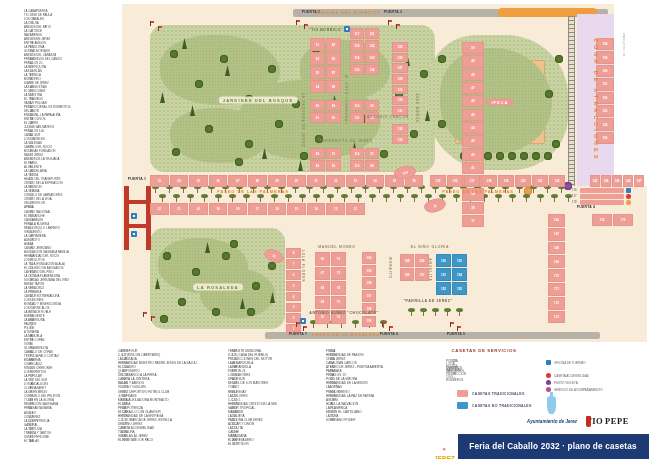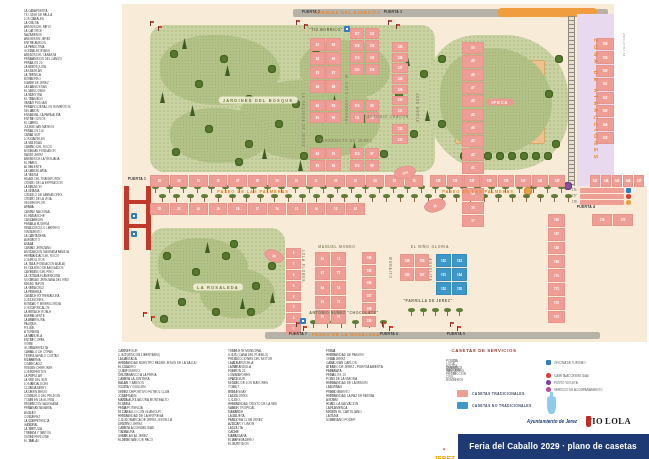--- a/index.html
+++ b/index.html
@@ -104,34 +104,34 @@
   <div id="rail"></div>
   <div class="purpledot" style="left:564px;top:182px;"></div>
   <div class="orangedot" style="left:524px;top:187px;"></div>
 
   <div class="redbar" style="left:124px;top:186px;width:5px;height:64px;"></div>
   <div class="redbar" style="left:146px;top:186px;width:5px;height:64px;"></div>
   <div class="redbar" style="left:124px;top:200px;width:27px;height:4px;"></div>
   <div class="redbar" style="left:124px;top:224px;width:27px;height:4px;"></div>
 
   <div id="titlebar"></div>
-  <div id="titletext">Feria del Caballo 2029 ·  plano de casetas</div>
+  <div id="titletext">Feria del Caballo 2032 ·  plano de casetas</div>
   <div id="jerezlogo">
     <span class="st">✶</span>
     <span class="j1">JEREZ</span>
     
   </div>
   <div id="aytobottle">
       <i></i>
     </div>
   <div id="ayto">Ayuntamiento de Jerez</div>
   <div id="tiopepe">
     <span style="position:static;">TIO</span>
     <span class="bottle"></span>
-    <span style="position:static;">LOLA</span>
+    <span style="position:static;">PEPE</span>
   </div>
   <div class="lbl" style="left:484px;top:351px;font-size:4.4px;font-weight:bold;color:#9c3a2e;letter-spacing:.6px;">CASETAS DE SERVICIOS</div>
   <div class="lw" style="left:624px;top:45px;">www.jerez.es</div>
 <div class="lrow" style="left: 24px; top: 9.5px; font-size: 2.9px;">
       <span class="ln">1</span>
       <span class="lt">LA CASAPUERTA</span>
     </div>
     <div class="lrow" style="left: 24px; top: 13.52px; font-size: 2.9px;">
       <span class="ln">2</span>
       <span class="lt">TIO JOSE DE PAULA</span>

